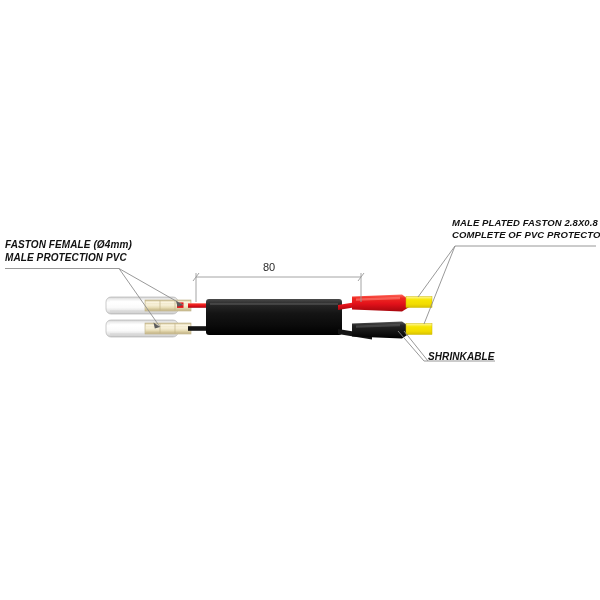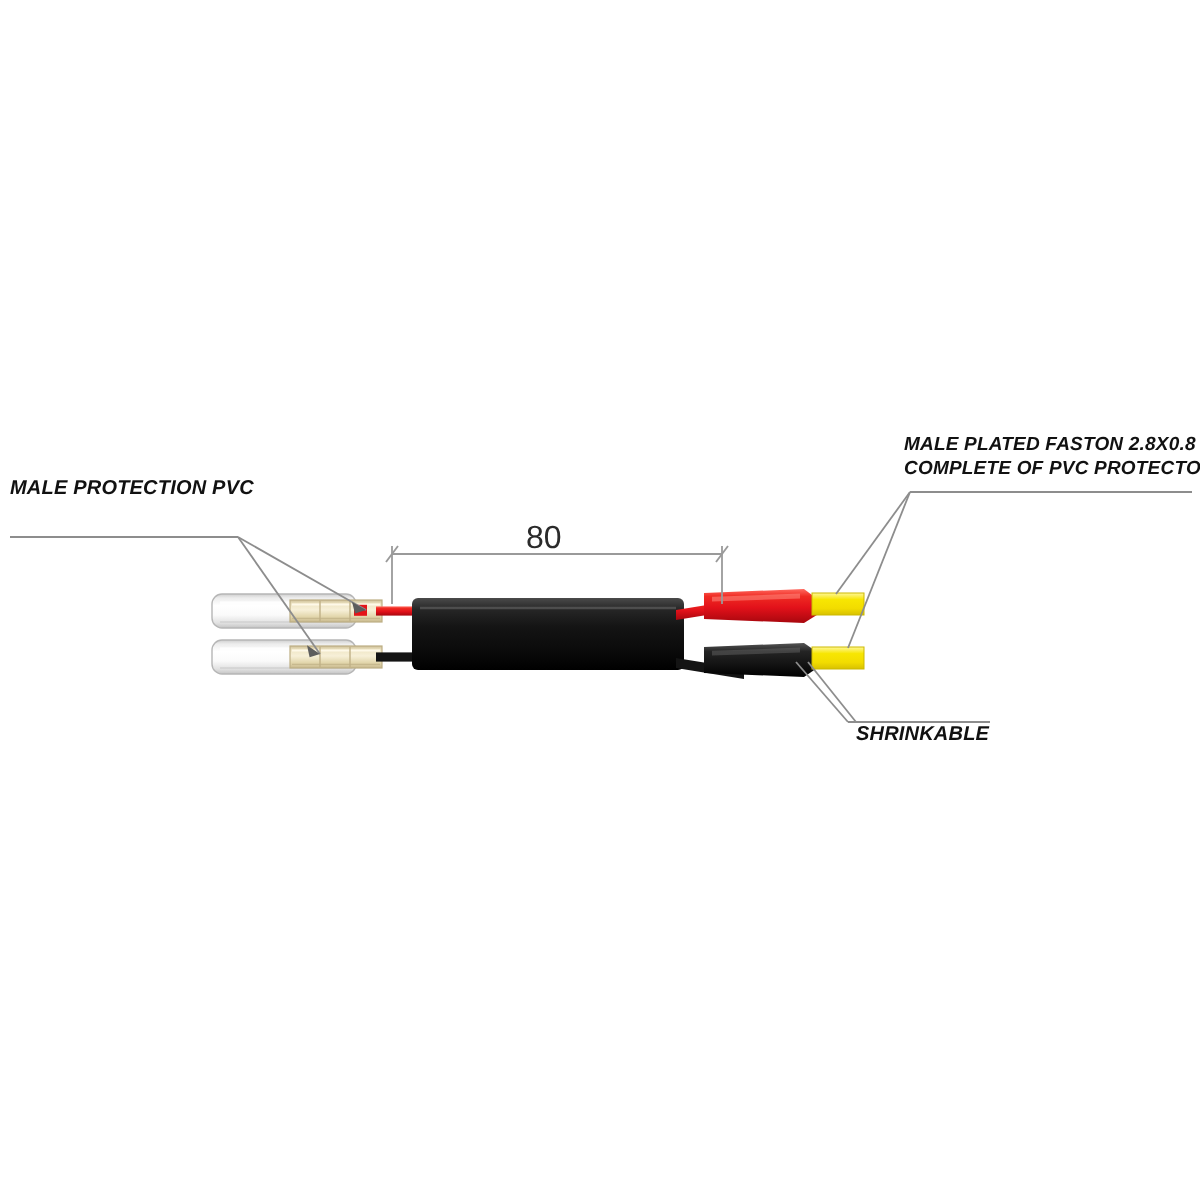--- a/index.html
+++ b/index.html
@@ -156,27 +156,28 @@
     </g>
 
     <g stroke="#8d8d8d" stroke-width="0.9" fill="none">
       <line x1="398" y1="331" x2="424" y2="361"></line>
       <line x1="404" y1="331" x2="428" y2="361"></line>
       <line x1="424" y1="361" x2="495" y2="361"></line>
     </g>
   </svg>
 
   <div class="ann" style="left:5px; top:239px; font-size:10px;">
+    <div>FASTON FEMALE (Ø4mm)</div>
     <div>MALE PROTECTION PVC</div>
   </div>
 
   <div class="ann" style="left:452px; top:217px; font-size:9.5px;">
     <div>MALE PLATED FASTON 2.8X0.8</div>
     <div>COMPLETE OF PVC PROTECTOR</div>
   </div>
 
-  <div class="ann" style="left:428px; top:362px; font-size:10px;">
+  <div class="ann" style="left:428px; top:351px; font-size:10px;">
     <div>SHRINKABLE</div>
   </div>
 
-  <div class="dimlabel" style="left:263px; top:261px; font-size:16px;">80</div>
+  <div class="dimlabel" style="left:263px; top:261px; font-size:11px;">80</div>
 
 </div>
 
 </body></html>

